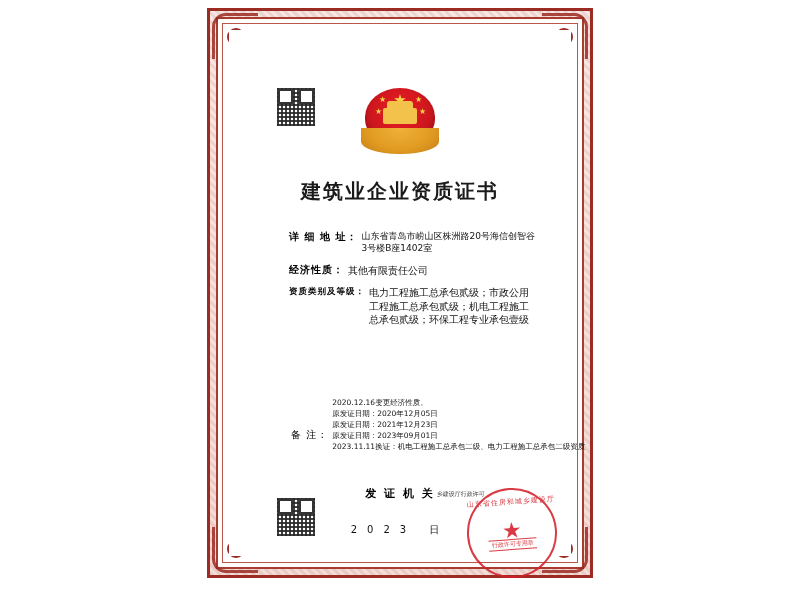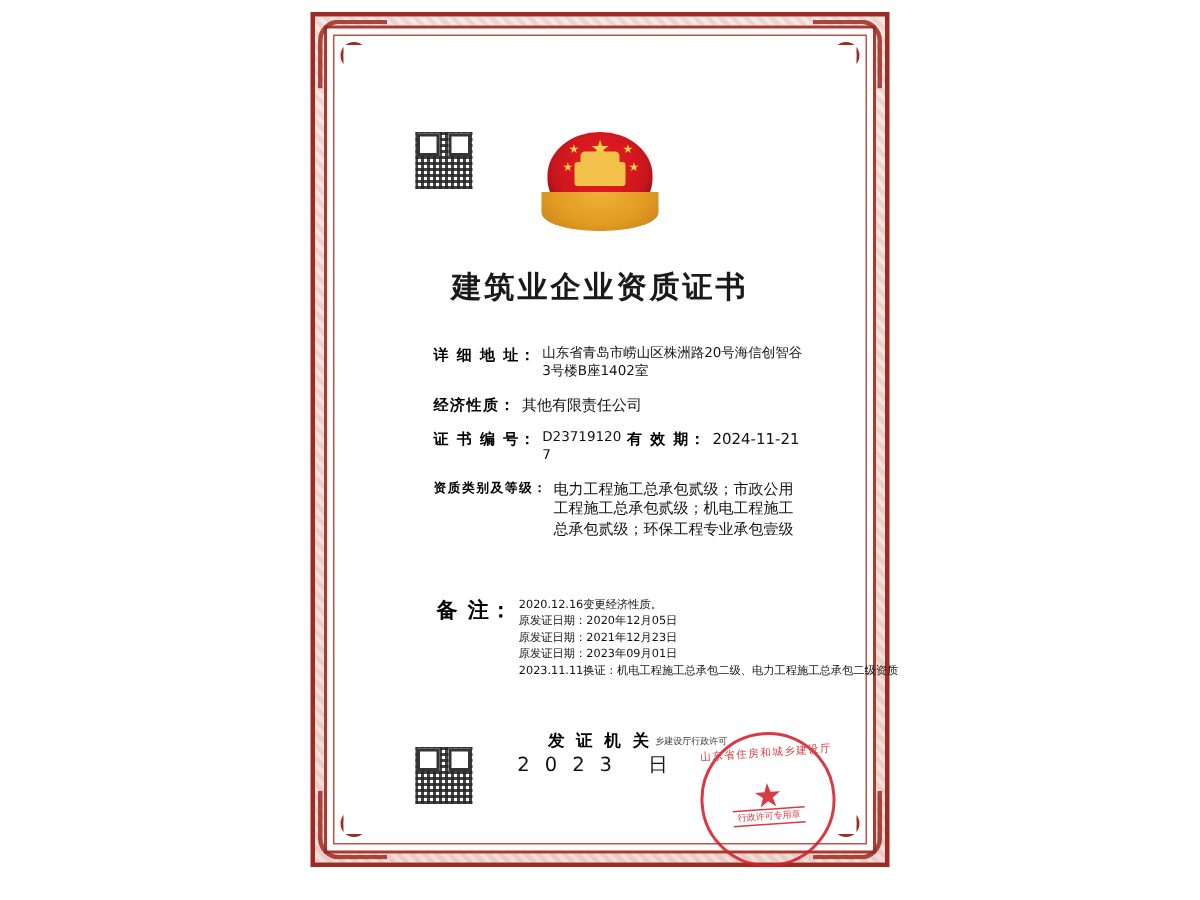--- a/index.html
+++ b/index.html
@@ -227,24 +227,25 @@
   .remarks {
     position: absolute;
     left: 62px;
     right: 36px;
     top: 368px;
     display: flex;
     align-items: flex-start;
     font-family: "DejaVu Sans", sans-serif;
   }
   .remarks .lbl {
-    font-size: 14px;
-    font-weight: bold;
+    font-size: 10px;
+    font-weight: normal;
     letter-spacing: 1px;
     flex: 0 0 auto;
+    margin-top: 30px;
   }
   .remarks .rbody {
     padding-left: 4px;
     font-size: 7.5px;
     line-height: 1.45;
     color: #111;
   }
   .remarks .rbody div { white-space: nowrap; }
 
   
@@ -268,21 +269,22 @@
     left: 100%;
     bottom: 2px;
     margin-left: 2px;
     font-size: 6px;
     font-weight: normal;
     letter-spacing: 0;
     white-space: nowrap;
     color: #333;
   }
   .date-line {
-    font-size: 13px;
+    margin-top: 22px;
+    font-size: 10px;
     letter-spacing: 10px;
     color: #111;
     font-family: "DejaVu Sans", sans-serif;
   }
   .ministry {
     margin-top: 10px;
     font-size: 9.5px;
     letter-spacing: 1px;
     color: #111;
   }
@@ -386,30 +388,20 @@
           <div class="val big">山东省青岛市崂山区株洲路20号海信创智谷3号楼B座1402室</div>
         </div>
 
         <div class="row split">
           <div class="half-right">
             <div class="lbl">经济性质：</div>
             <div class="val">其他有限责任公司</div>
           </div>
         </div>
 
-        <div class="row split">
-          <div class="half-left">
-            <div class="lbl">证 书 编 号：</div>
-            <div class="val big">D237191207</div>
-          </div>
-          <div class="half-right">
-            <div class="lbl">有 效 期：</div>
-            <div class="val">2024-11-21</div>
-          </div>
-        </div>
 
         <div class="row">
           <div class="lbl" style="font-size:8.5px;">资质类别及等级：</div>
           <div class="val">电力工程施工总承包贰级；市政公用工程施工总承包贰级；机电工程施工总承包贰级；环保工程专业承包壹级</div>
         </div>
 
       </div>
 
       <div class="remarks">
         <div class="lbl">备 注：</div>

